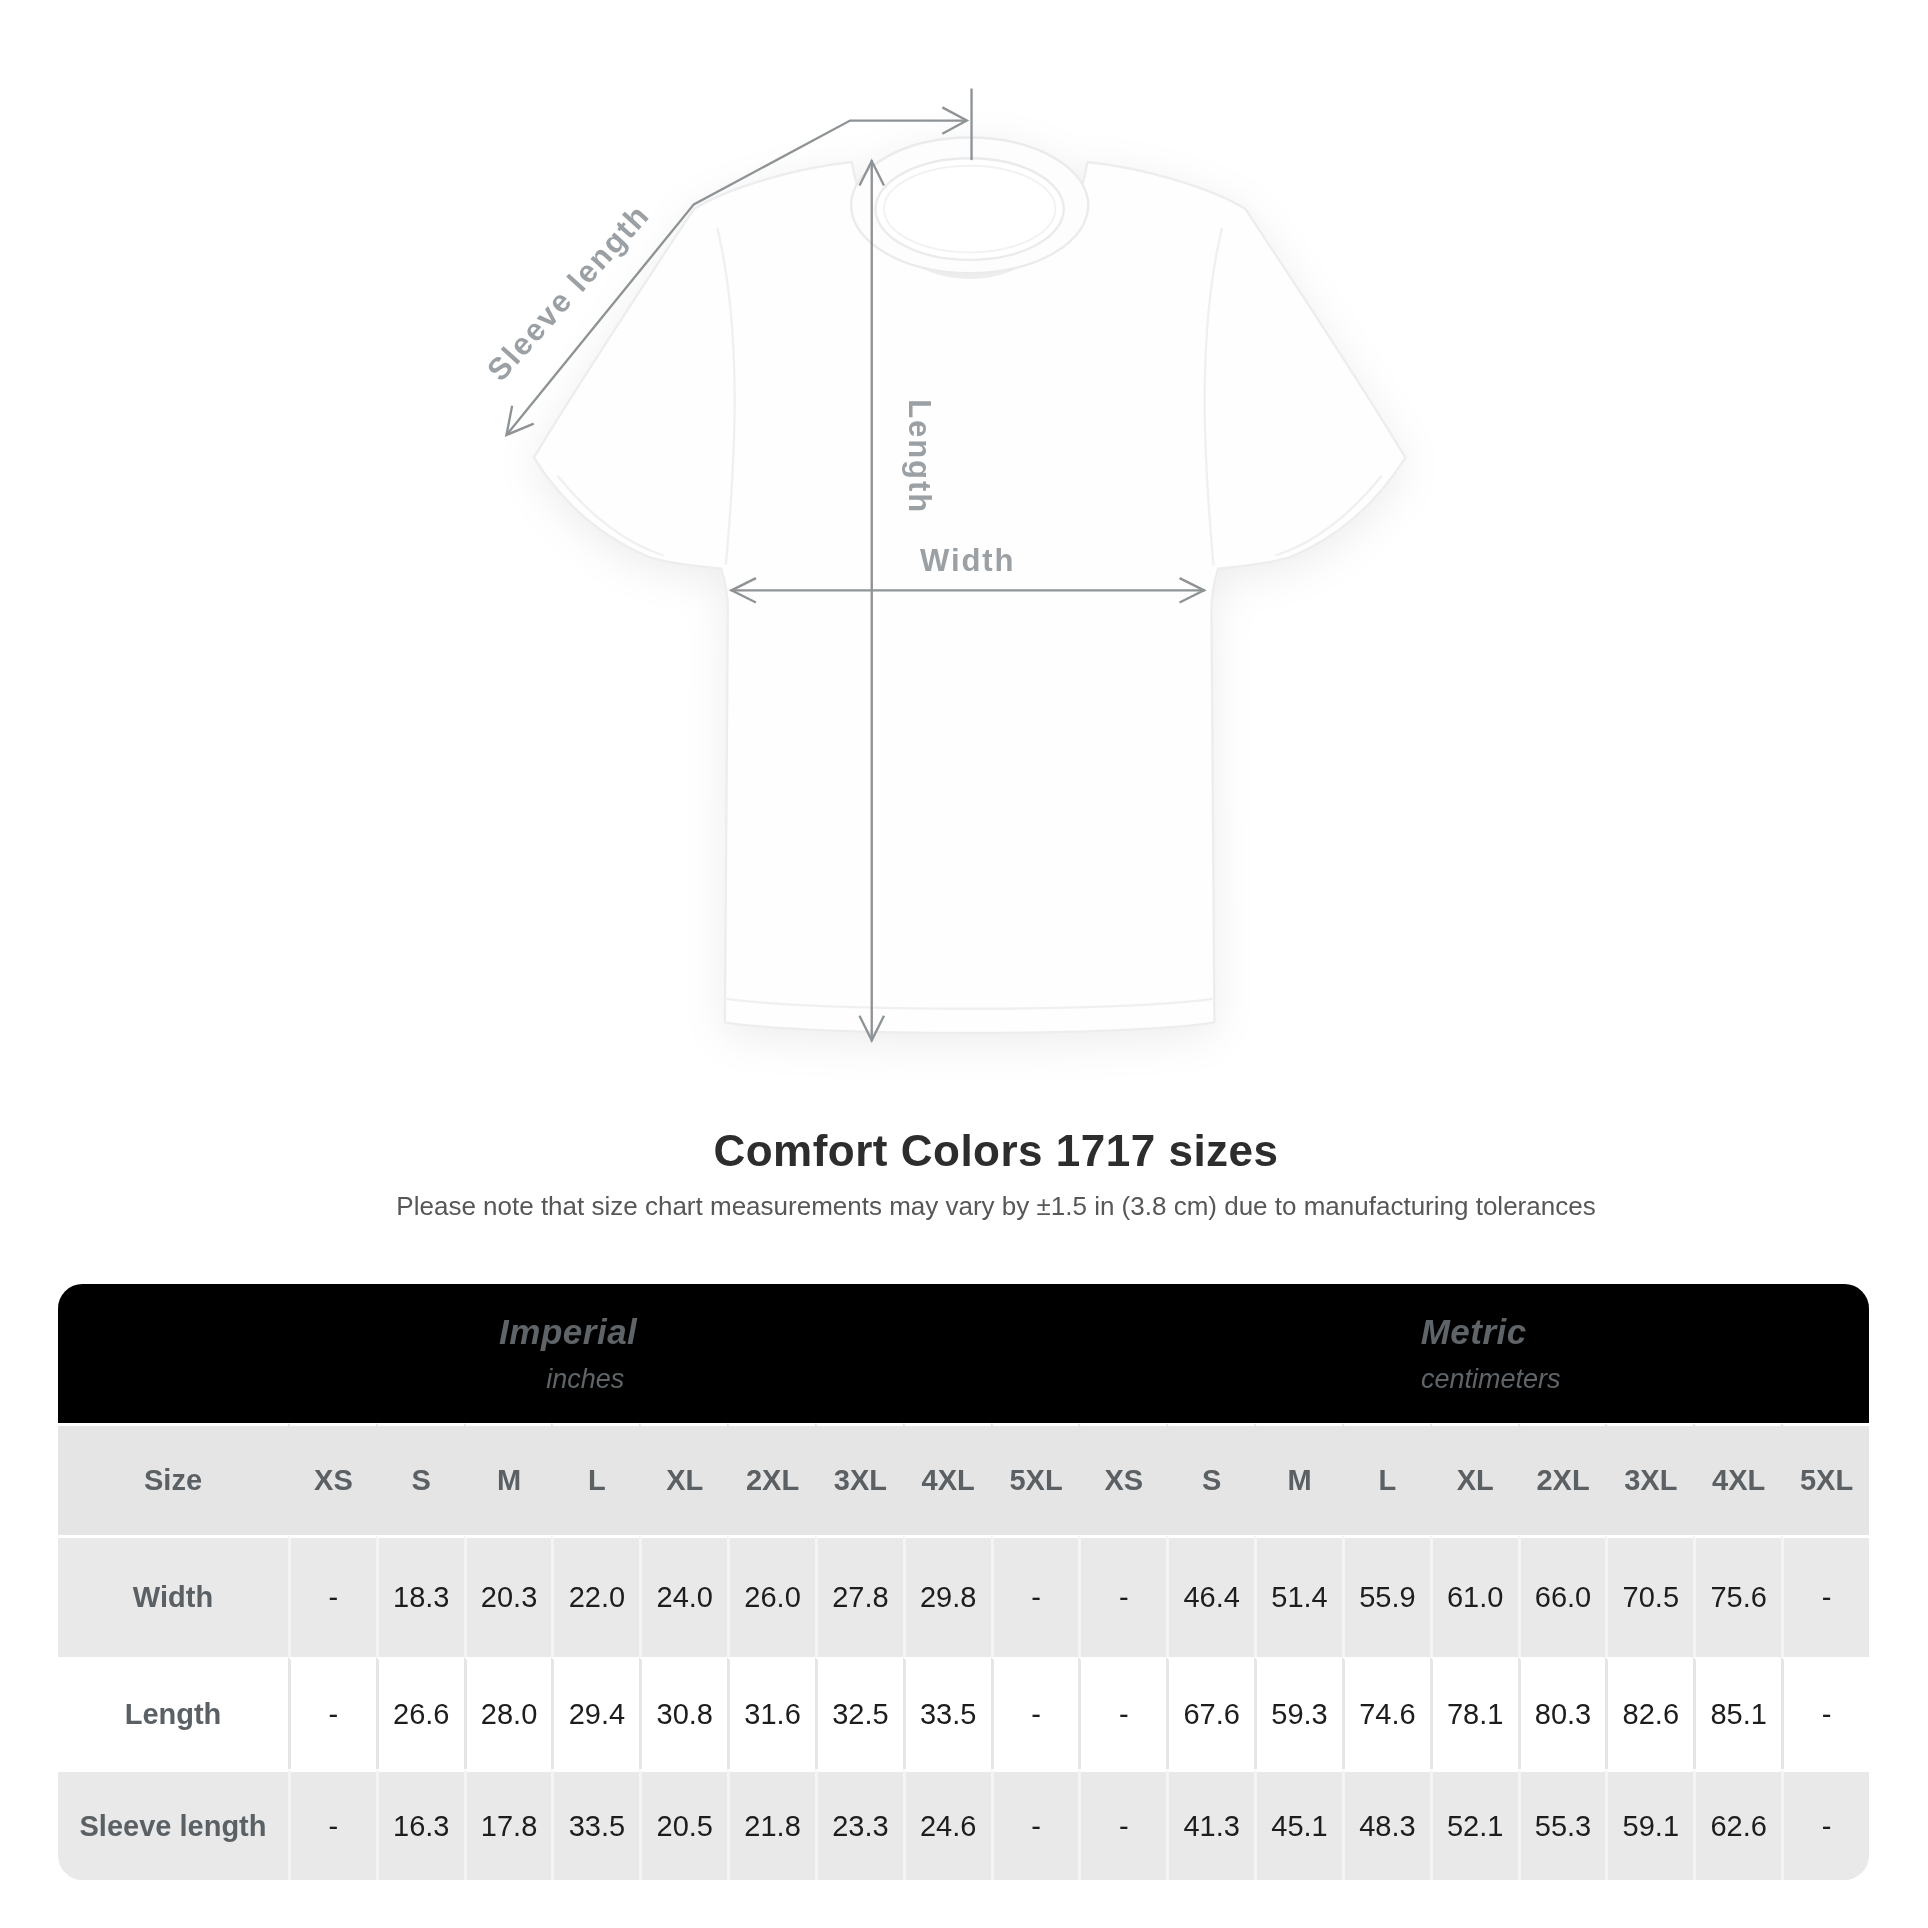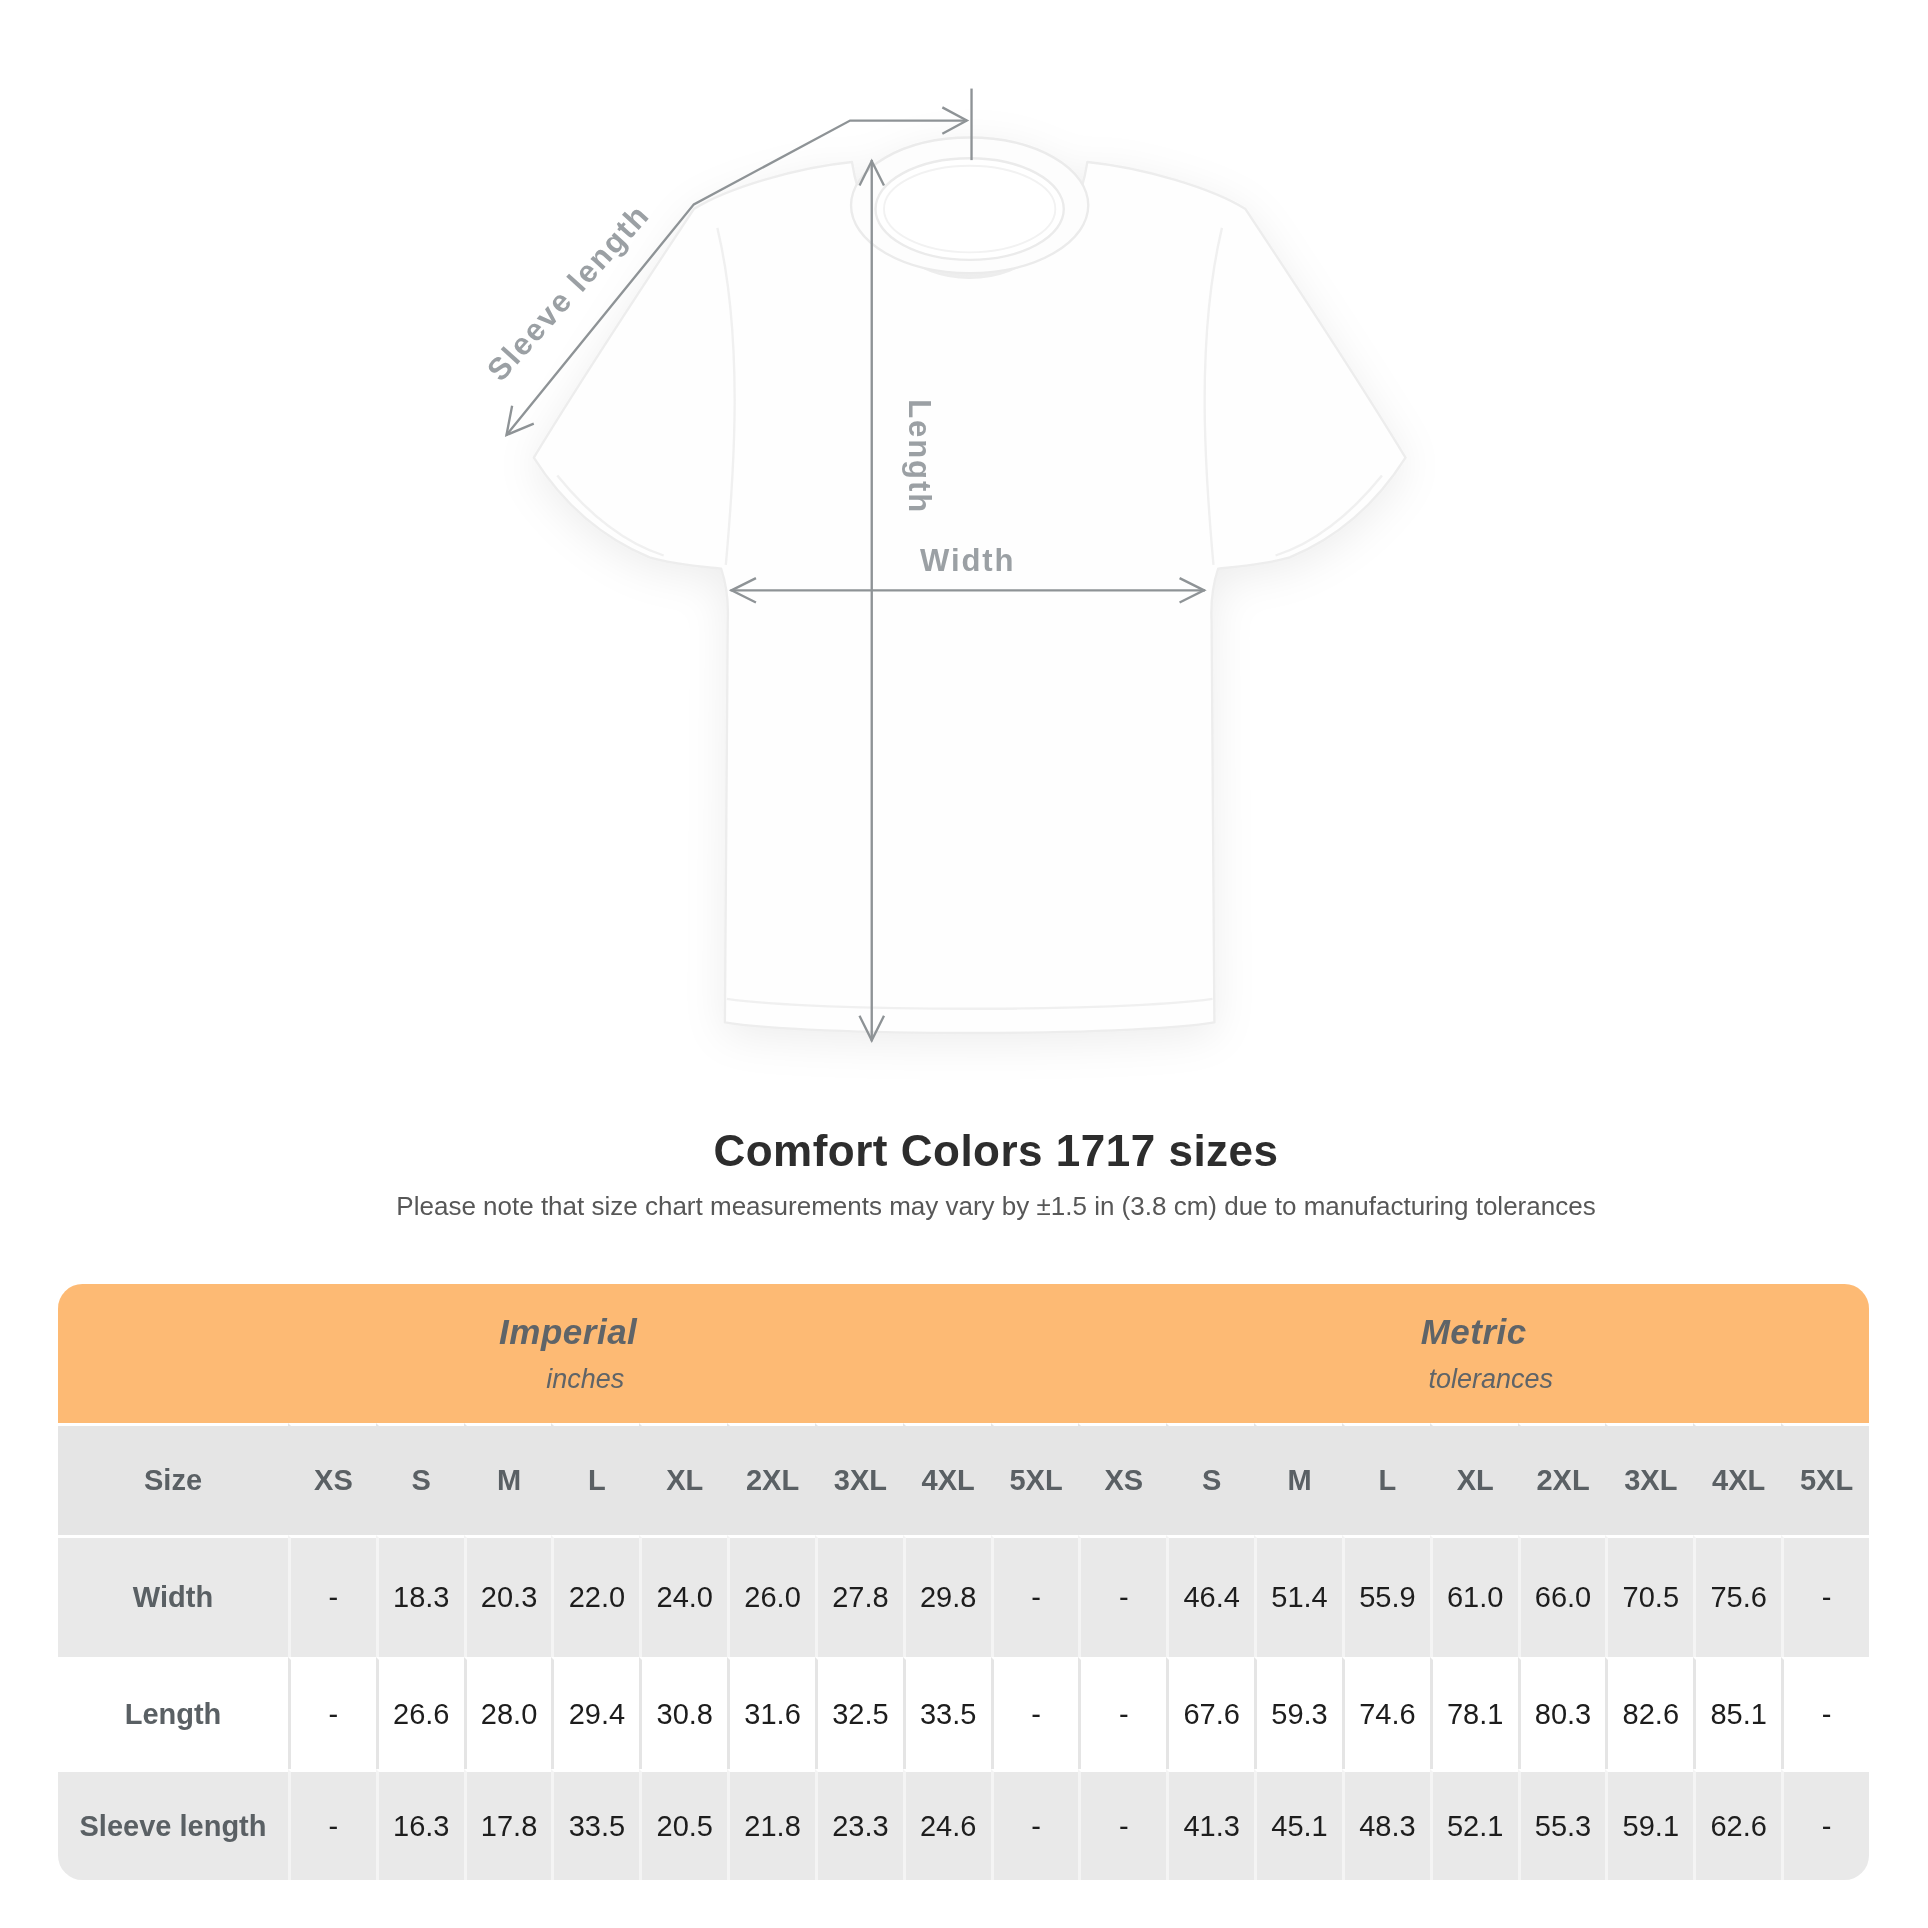--- a/index.html
+++ b/index.html
@@ -8,21 +8,21 @@
     font-family:"Liberation Sans", sans-serif;overflow:hidden;
   }
   .diagram{position:absolute;top:0;left:0;}
   .headerblock{position:absolute;top:1126px;left:0;width:1928px;text-align:center;padding-left:32px;}
   .page-title{margin:0;font-size:44px;font-weight:bold;color:#2d2d2d;letter-spacing:0.5px;}
   .page-subtitle{margin:15px 0 0 0;font-size:26px;color:#575757;}
   .tablewrap{position:absolute;left:58px;top:1284px;width:1811px;border-radius:24.5px;overflow:hidden;}
   table.sizetable{width:100%;border-collapse:separate;border-spacing:0;table-layout:fixed;}
   .sizetable td{text-align:center;vertical-align:middle;padding:0;}
   col.size-col{width:230px;}
-  tr.group-row td{height:139px;background:#fdba74;}
+  tr.group-row td{height:139px;background:#000000;}
   .group-label{font-size:35px;font-weight:bold;font-style:italic;color:#5f6468;letter-spacing:0.5px;}
   .group-sub{font-size:27px;font-style:italic;color:#5f6468;margin-top:11.3px;padding-left:34px;}
   tr.size-row td{height:109px;background:#e5e5e5;font-size:29px;font-weight:bold;color:#5a6064;}
   tr.data-dark td{background:#e9e9e9;}
   tr.data-light td{background:#ffffff;}
   tr.r-width td{height:119px;}
   tr.r-length td{height:109px;}
   tr.r-sleeve td{height:108px;}
   td.row-label{font-size:29px;font-weight:bold;color:#5a6064;}
   td.val{font-size:29px;color:#1d1d1d;}
@@ -121,21 +121,21 @@
         <col>
   </colgroup>
   <tbody>
   <tr class="group-row">
     <td colspan="10">
       <div class="group-label">Imperial</div>
       <div class="group-sub">inches</div>
     </td>
     <td colspan="9">
       <div class="group-label">Metric</div>
-      <div class="group-sub">tolerances</div>
+      <div class="group-sub">centimeters</div>
     </td>
   </tr>
   <tr class="size-row">
     <td>Size</td>
     <td>XS</td>
     <td>S</td>
     <td>M</td>
     <td>L</td>
     <td>XL</td>
     <td>2XL</td>

